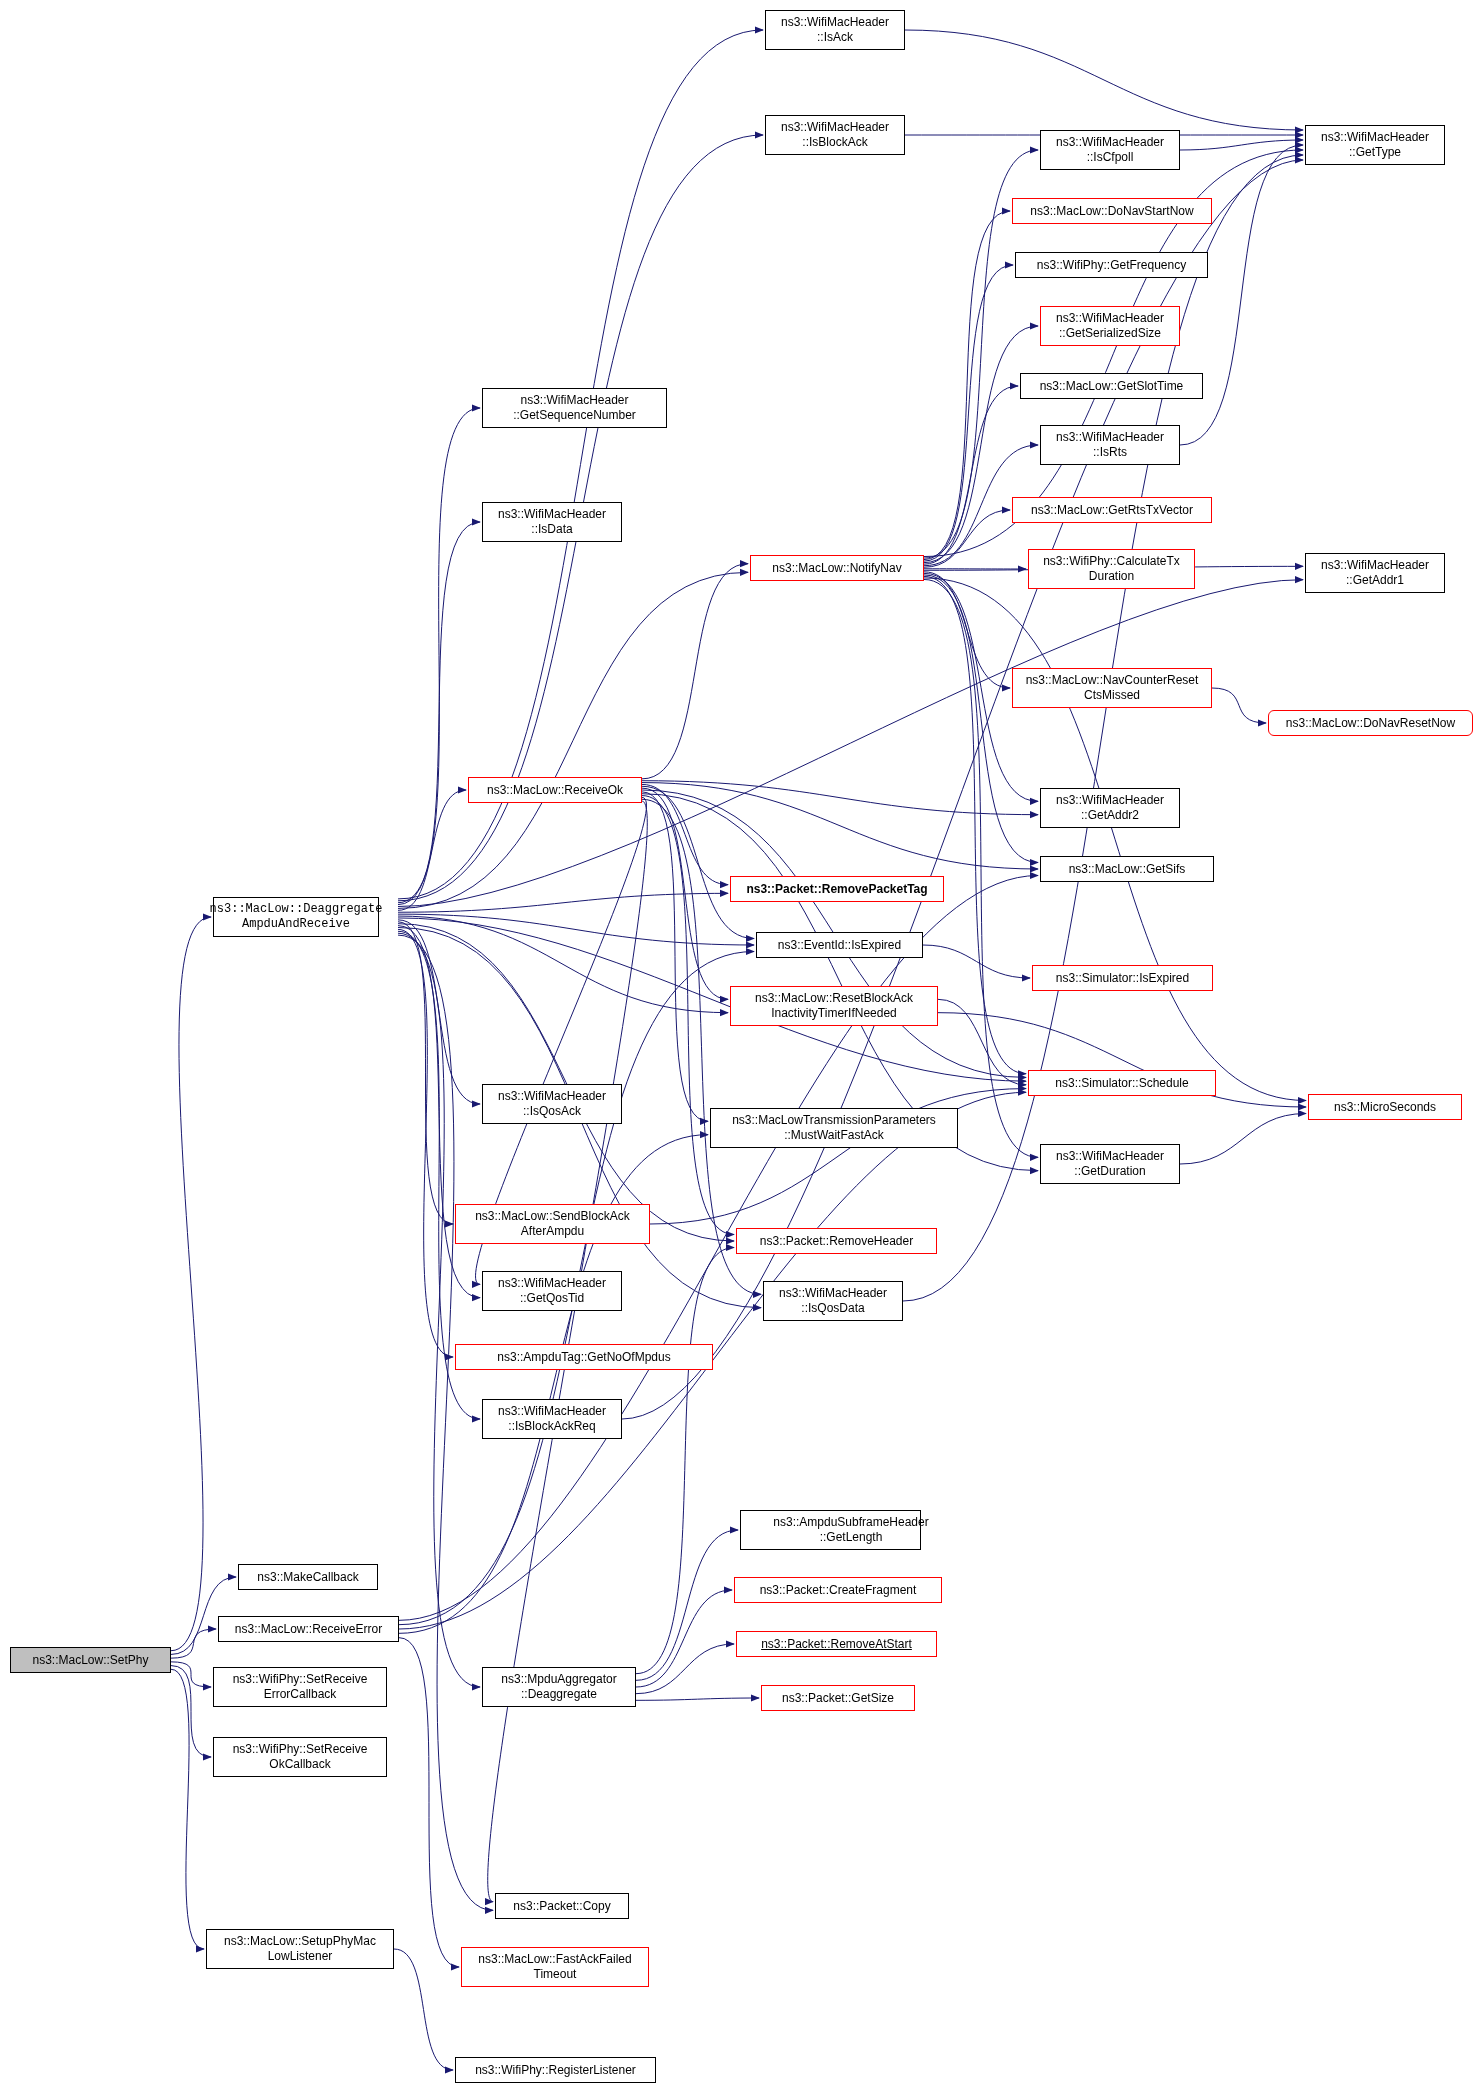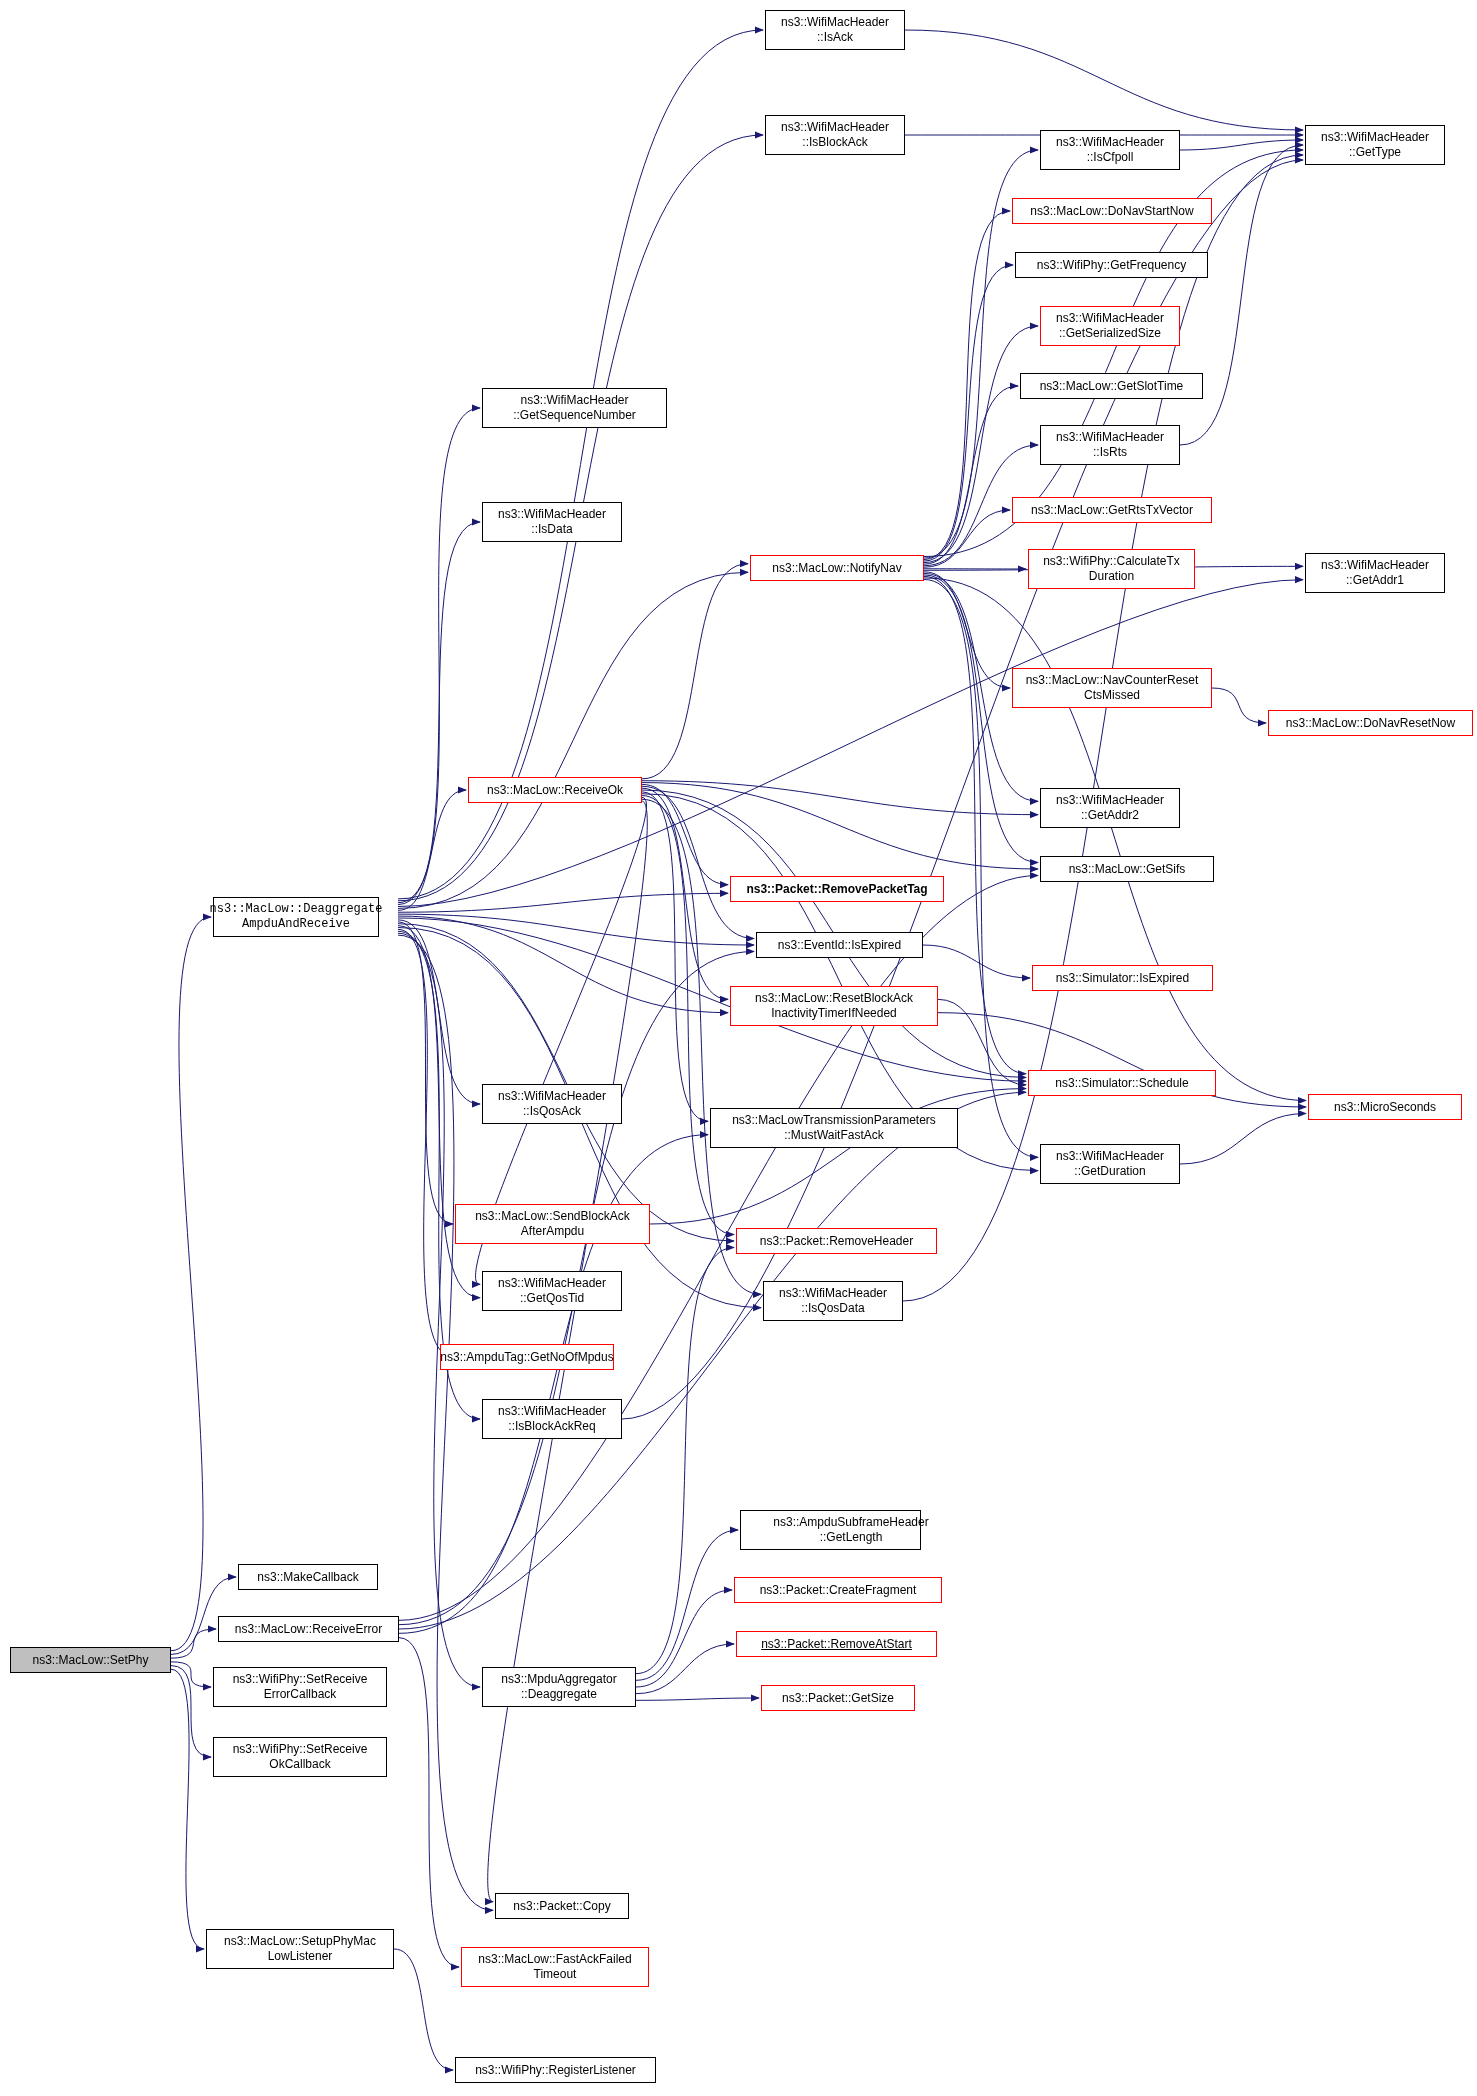--- a/index.html
+++ b/index.html
@@ -170,21 +170,21 @@
       <span>ns3::MacLow::NotifyNav</span>
     </div>
     <div class="node" style="left: 1305px; top: 553px; width: 140px; height: 40px;">
       <span>ns3::WifiMacHeader</span>
       <span>::GetAddr1</span>
     </div>
     <div class="node red" style="left: 1012px; top: 668px; width: 200px; height: 40px;">
       <span>ns3::MacLow::NavCounterReset</span>
       <span>CtsMissed</span>
     </div>
-    <div class="node red" style="left: 1268px; top: 710px; width: 205px; height: 26px;">
+    <div class="node red" style="left: 1268px; top: 710px; width: 205px; height: 26px; border-radius: 6px;">
       <span>ns3::MacLow::DoNavResetNow</span>
     </div>
     <div class="node red" style="left: 468px; top: 777px; width: 174px; height: 26px;">
       <span>ns3::MacLow::ReceiveOk</span>
     </div>
     <div class="node" style="left: 1040px; top: 788px; width: 140px; height: 40px;">
       <span>ns3::WifiMacHeader</span>
       <span>::GetAddr2</span>
     </div>
     <div class="node" style="left: 1040px; top: 856px; width: 174px; height: 26px;">
@@ -233,21 +233,21 @@
       <span>ns3::Packet::RemoveHeader</span>
     </div>
     <div class="node" style="left: 482px; top: 1271px; width: 140px; height: 40px;">
       <span>ns3::WifiMacHeader</span>
       <span>::GetQosTid</span>
     </div>
     <div class="node" style="left: 763px; top: 1281px; width: 140px; height: 40px;">
       <span>ns3::WifiMacHeader</span>
       <span>::IsQosData</span>
     </div>
-    <div class="node red" style="left: 440px; top: 1344px; width: 174px; height: 26px;">
+    <div class="node red" style="left: 455px; top: 1344px; width: 258px; height: 26px;">
       <span>ns3::AmpduTag::GetNoOfMpdus</span>
     </div>
     <div class="node" style="left: 482px; top: 1399px; width: 140px; height: 40px;">
       <span>ns3::WifiMacHeader</span>
       <span>::IsBlockAckReq</span>
     </div>
     <div class="node" style="left: 740px; top: 1510px; width: 181px; height: 40px; padding-left: 44px;">
       <span>ns3::AmpduSubframeHeader</span>
       <span>::GetLength</span>
     </div>

